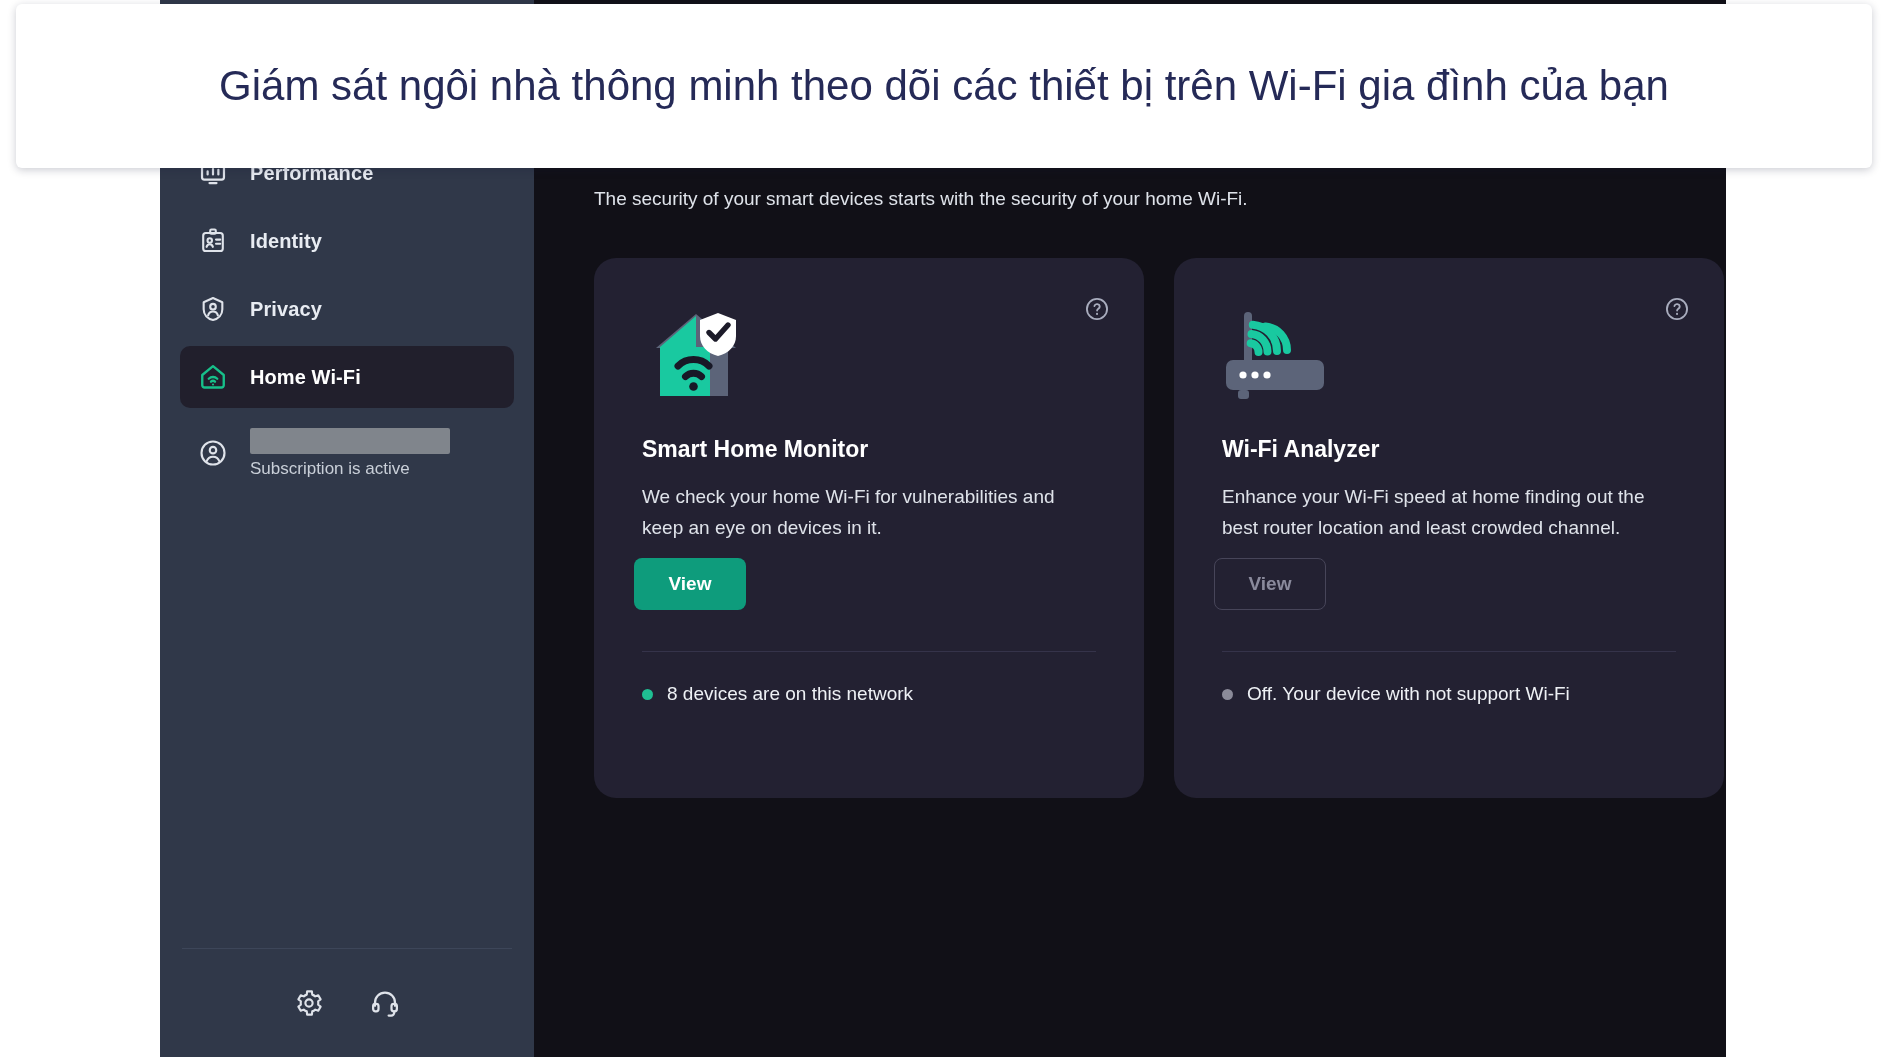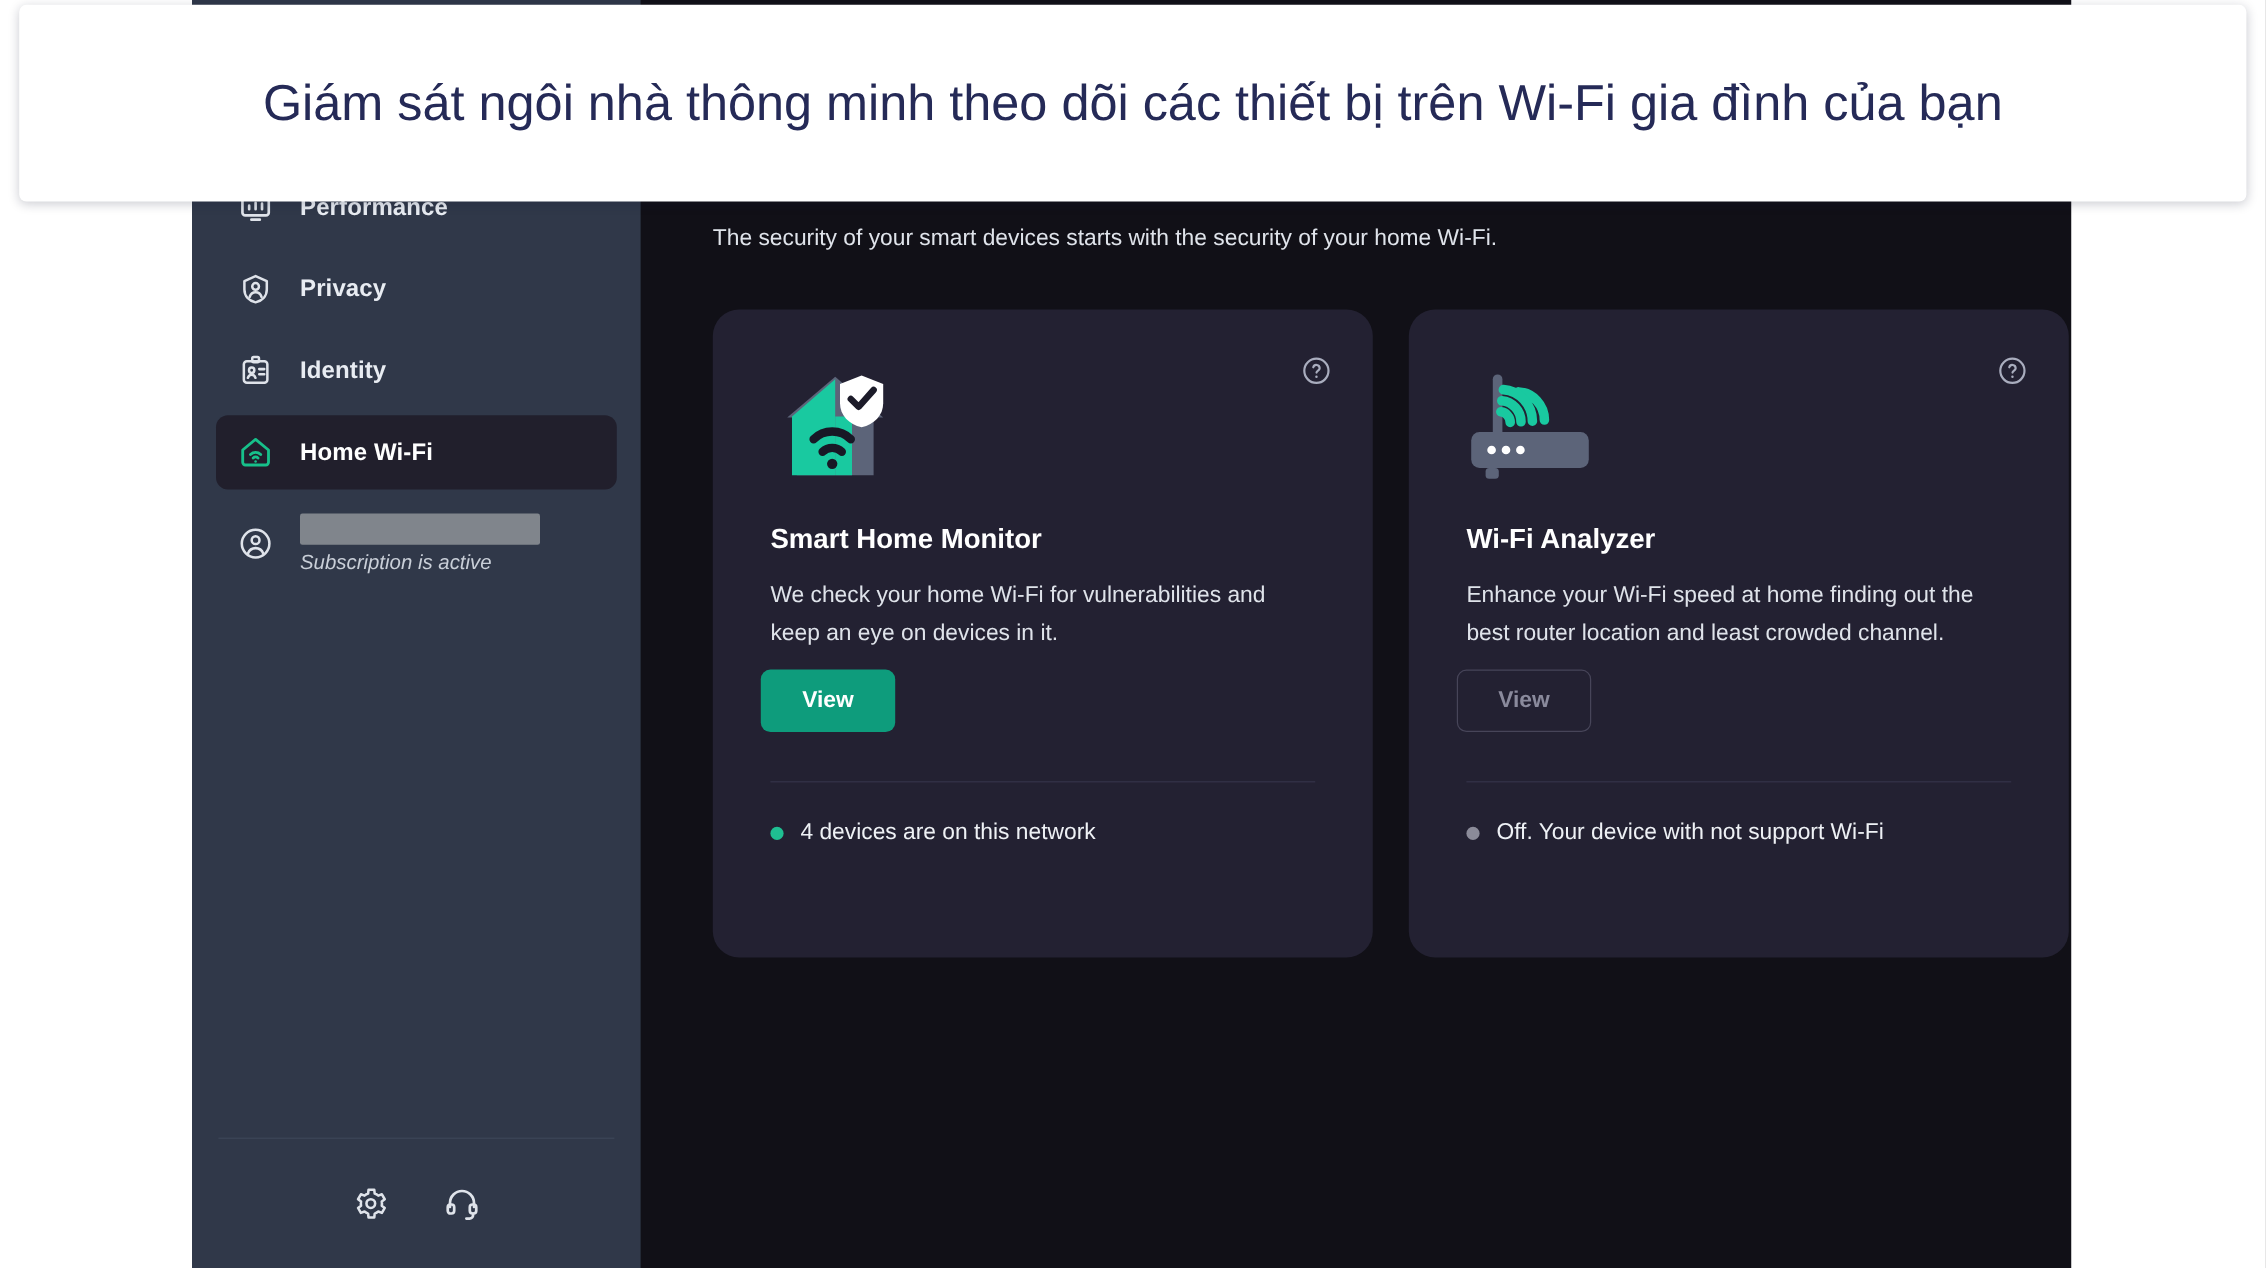--- a/index.html
+++ b/index.html
@@ -58,21 +58,20 @@
   }
   .nav-item.active .nav-label { color: #ffffff; }
 
   
   .account-row {
     display: flex;
     align-items: flex-start;
     margin: 14px 20px 0 20px;
     padding-left: 18px;
     cursor: pointer;
-    font-style: italic;
   }
   .account-icon {
     width: 30px; height: 30px; flex: 0 0 30px;
     margin-right: 22px; margin-top: 10px;
     display:flex; align-items:center; justify-content:center;
   }
   .account-text { display: flex; flex-direction: column; }
   .account-name-redacted {
     width: 200px; height: 26px;
     background: #80858c;
@@ -255,39 +254,39 @@
               <path d="M7.4 13.2v-2.6M12 13.2V8.6M16.6 13.2v-4" stroke-linecap="round"></path>
               <path d="M9 20.6h6" stroke-linecap="round"></path>
             </svg>
           </span>
           <span class="nav-label">Performance</span>
         </div>
 
         <div class="nav-item">
           <span class="nav-icon">
             <svg width="28" height="28" viewBox="0 0 24 24" fill="none" stroke="#dfe3ea" stroke-width="1.8" stroke-linejoin="round">
-              <path d="M12 2.6 20 6.2v6.1c0 4.7-3.3 8.1-8 9.1-4.7-1-8-4.4-8-9.1V6.2z"></path>
-              <circle cx="12" cy="10" r="2.4"></circle>
-              <path d="M7.8 17.4c.7-2.1 2.3-3.2 4.2-3.2s3.5 1.1 4.2 3.2" stroke-linecap="round"></path>
-            </svg>
-          </span>
-          <span class="nav-label">Privacy</span>
-        </div>
-
-        <div class="nav-item">
-          <span class="nav-icon">
-            <svg width="28" height="28" viewBox="0 0 24 24" fill="none" stroke="#dfe3ea" stroke-width="1.8" stroke-linejoin="round">
               <rect x="3.6" y="5.2" width="16.8" height="15.4" rx="2.2"></rect>
               <rect x="9.6" y="2.2" width="4.8" height="3.6" rx="1"></rect>
               <circle cx="9.2" cy="11.6" r="1.9"></circle>
               <path d="M6.5 17c.5-1.5 1.5-2.2 2.7-2.2S11.4 15.5 11.9 17" stroke-linecap="round"></path>
               <path d="M14.6 10.8h3.6M14.6 14.4h3.6" stroke-linecap="round"></path>
             </svg>
           </span>
           <span class="nav-label">Identity</span>
+        </div>
+
+        <div class="nav-item">
+          <span class="nav-icon">
+            <svg width="28" height="28" viewBox="0 0 24 24" fill="none" stroke="#dfe3ea" stroke-width="1.8" stroke-linejoin="round">
+              <path d="M12 2.6 20 6.2v6.1c0 4.7-3.3 8.1-8 9.1-4.7-1-8-4.4-8-9.1V6.2z"></path>
+              <circle cx="12" cy="10" r="2.4"></circle>
+              <path d="M7.8 17.4c.7-2.1 2.3-3.2 4.2-3.2s3.5 1.1 4.2 3.2" stroke-linecap="round"></path>
+            </svg>
+          </span>
+          <span class="nav-label">Privacy</span>
         </div>
 
         <div class="nav-item active">
           <span class="nav-icon">
             <svg width="30" height="30" viewBox="0 0 24 24" fill="none" stroke="#17c08a" stroke-width="1.9" stroke-linejoin="round">
               <path d="M3.4 10.4 12 3.3l8.6 7.1v8.2a1.8 1.8 0 0 1-1.8 1.8H5.2a1.8 1.8 0 0 1-1.8-1.8z"></path>
               <path d="M8.6 13.4a4.9 4.9 0 0 1 6.8 0" stroke-linecap="round"></path>
               <path d="M10.4 15.7a2.3 2.3 0 0 1 3.2 0" stroke-linecap="round"></path>
               <circle cx="12" cy="18" r="0.85" fill="#17c08a" stroke="none"></circle>
             </svg>
@@ -361,21 +360,21 @@
             </svg>
           </div>
 
           <h2 class="card-title">Smart Home Monitor</h2>
           <p class="card-desc">We check your home Wi-Fi for vulnerabilities and keep an eye on devices in it.</p>
 
           <button class="card-btn primary">View</button>
           <div class="card-sep"></div>
           <div class="card-status">
             <span class="status-dot" style="background:#1fbf92"></span>
-            <span class="status-text">4 devices are on this network</span>
+            <span class="status-text">8 devices are on this network</span>
           </div>
         </div>
 
         <div class="card">
           <span class="help-icon">
             <svg width="26" height="26" viewBox="0 0 24 24" fill="none" stroke="#a9adbe" stroke-width="1.7">
               <circle cx="12" cy="12" r="9.3"></circle>
               <path d="M9.6 9.3a2.5 2.5 0 0 1 4.9.7c0 1.7-2.4 1.9-2.4 3.4" stroke-linecap="round"></path>
               <circle cx="12.05" cy="16.5" r="0.95" fill="#a9adbe" stroke="none"></circle>
             </svg>

